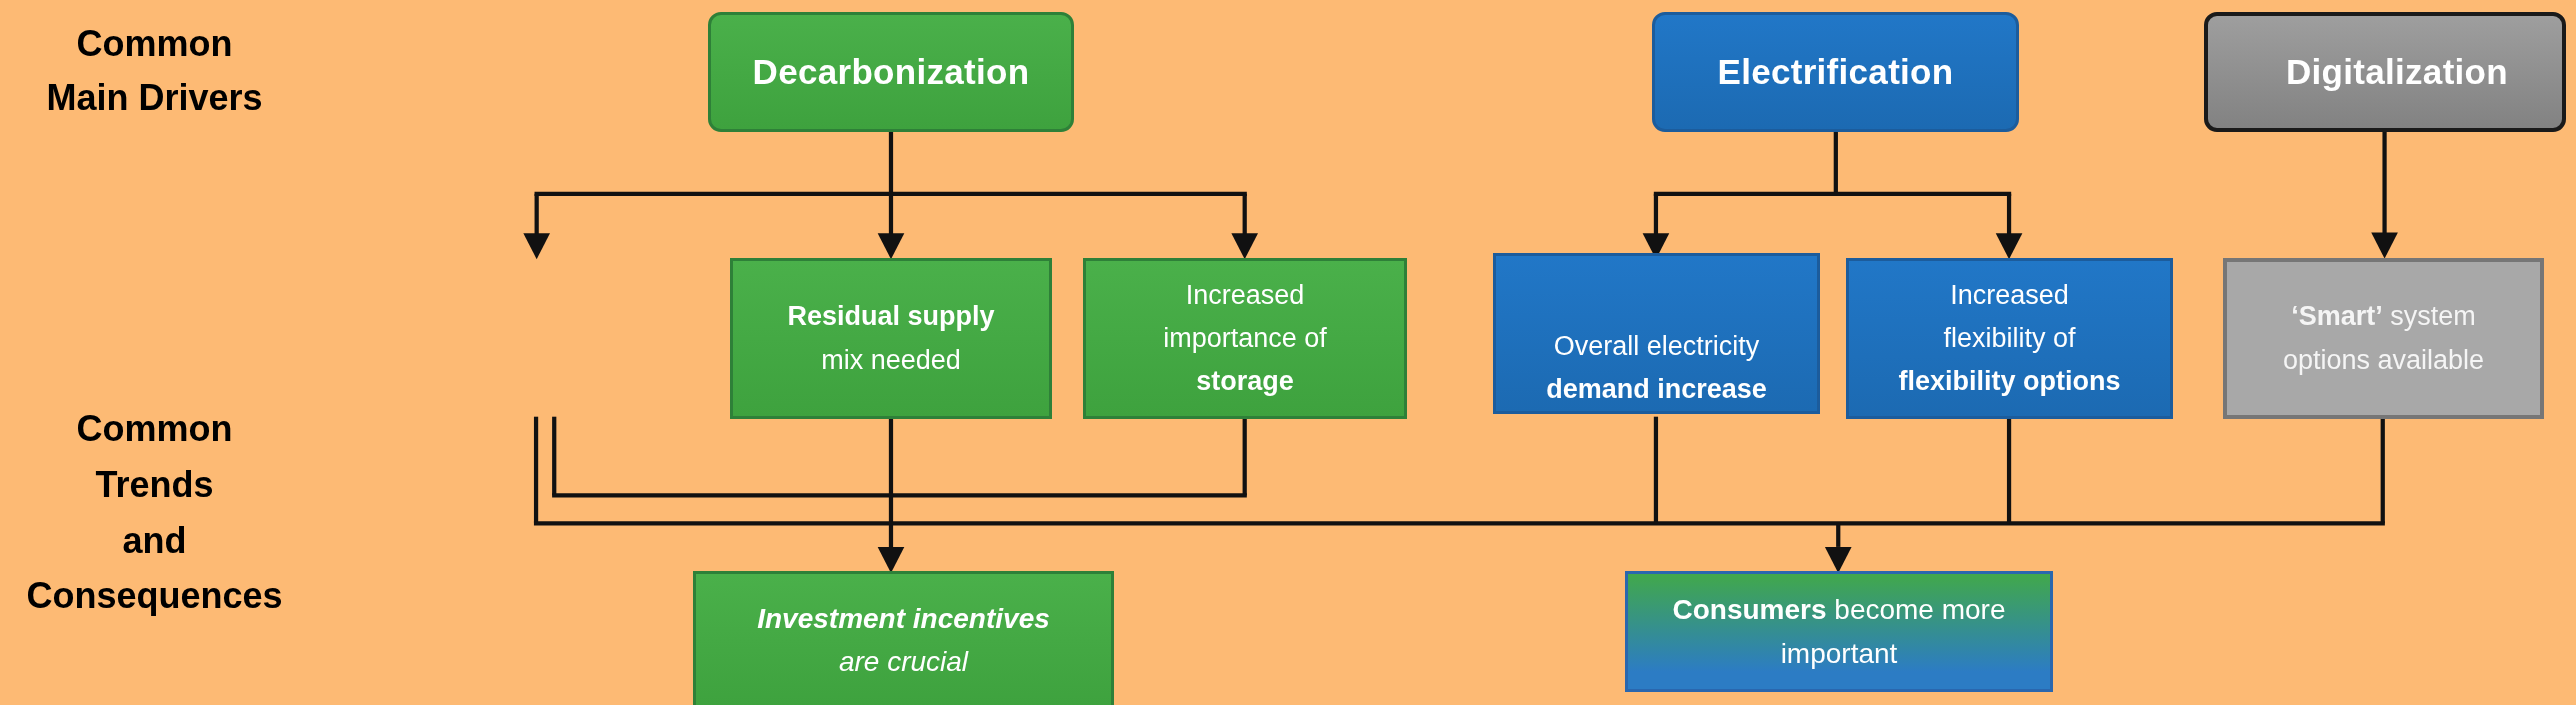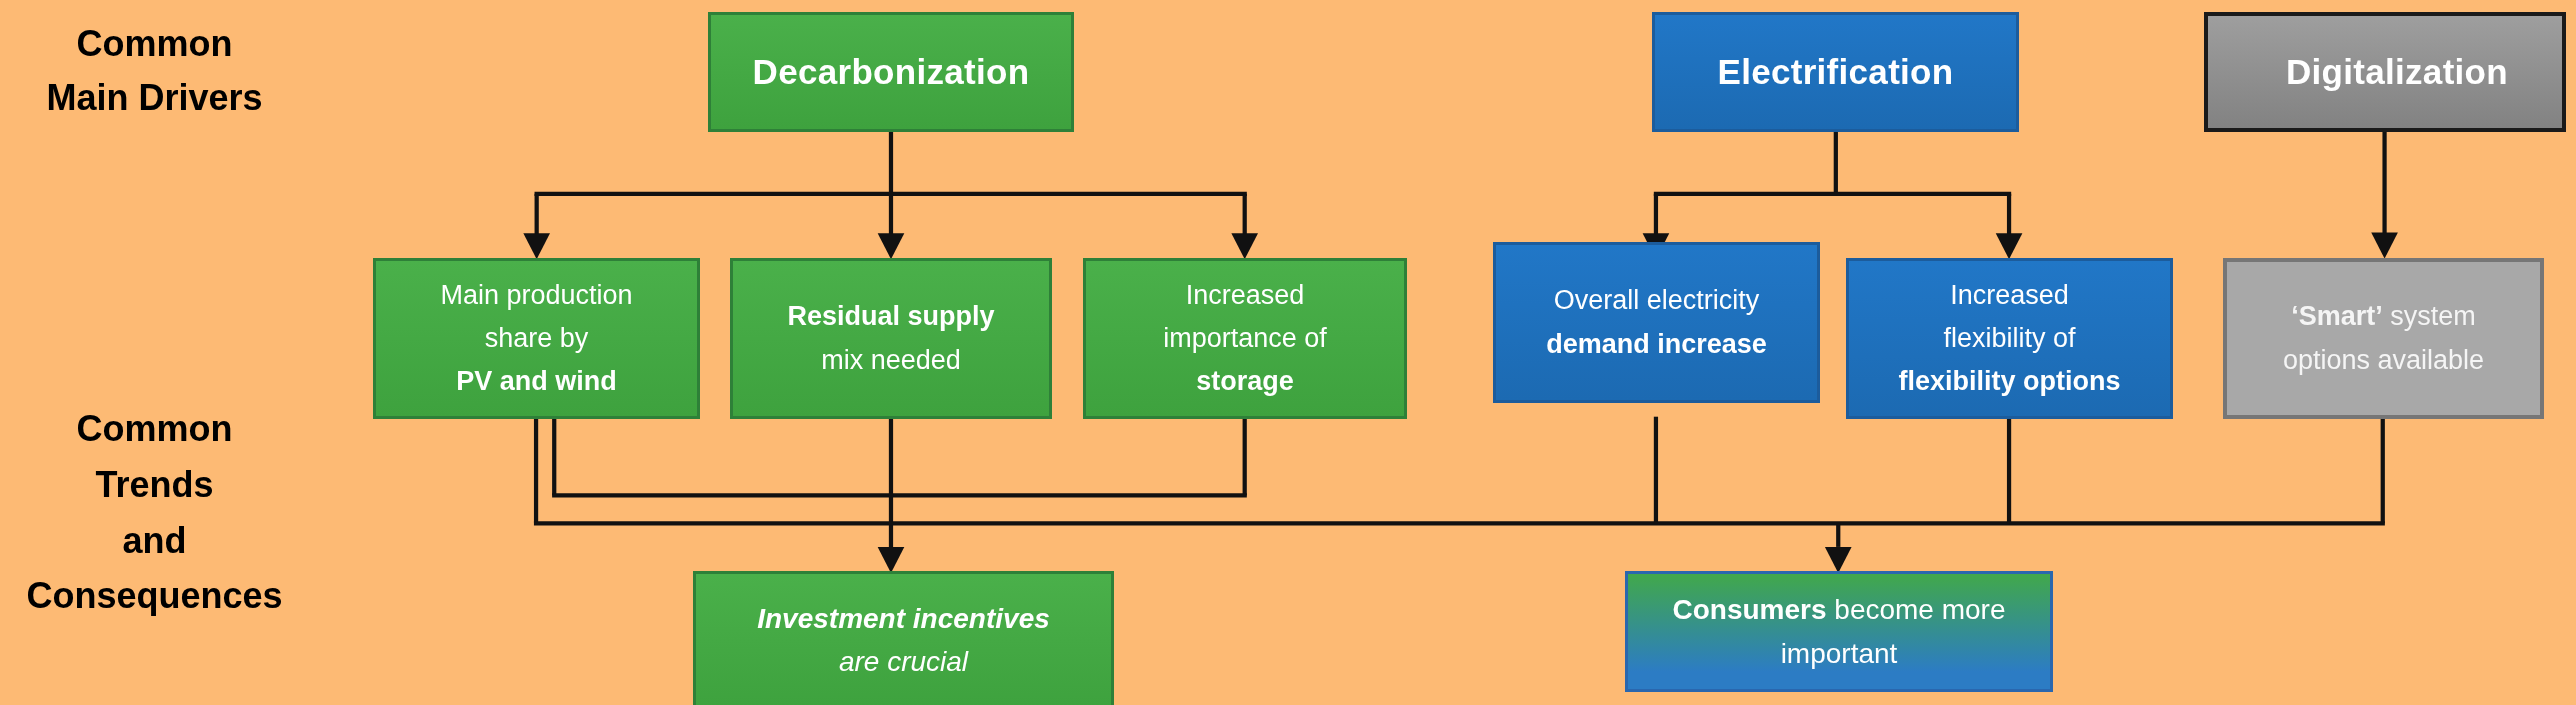--- a/index.html
+++ b/index.html
@@ -15,21 +15,21 @@
   .connectors { position: absolute; left: 0; top: 0; }
   .node {
     position: absolute;
     box-sizing: border-box;
     display: flex;
     align-items: center;
     justify-content: center;
     text-align: center;
     color: #ffffff;
   }
-  .driver { font-size: 35px; font-weight: 700; letter-spacing: 0.3px; }
+  .driver { font-size: 35px; font-weight: 700; letter-spacing: 0.3px; border-radius: 13px; }
   .trend  { font-size: 27px; line-height: 1.6; }
   .cons   { font-size: 28px; line-height: 1.55; }
   .green {
     background: linear-gradient(180deg, #4ab04a 0%, #3ea23e 100%);
     border: 3.6px solid #2e8038;
   }
   .blue {
     background: linear-gradient(180deg, #2177c7 0%, #1c6ab2 100%);
     border: 3.6px solid #1c5c9c;
   }
@@ -107,30 +107,27 @@
   <div class="node driver green" style="left:708px; top:12px; width:366px; height:120px;">
     <span>Decarbonization</span>
   </div>
   <div class="node driver blue" style="left:1652px; top:12px; width:367px; height:120px;">
     <span>Electrification</span>
   </div>
   <div class="node driver gray-driver" style="left:2204px; top:12px; width:362px; height:120px;padding-left:24px;">
     <span>Digitalization</span>
   </div>
 
-  <div class="node trend green" style="left:373px; top:258px; width:327px; height:161px;">
-    <div><span>Main production</span><br><span>share by</span><br><span style="font-weight: 700;">PV and wind</span></div>
-  </div>
   <div class="node trend green" style="left:730px; top:258px; width:322px; height:161px;">
     <div><span style="font-weight: 700;">Residual supply</span><br><span>mix needed</span></div>
   </div>
   <div class="node trend green" style="left:1083px; top:258px; width:324px; height:161px;">
     <div><span>Increased</span><br><span>importance of</span><br><span style="font-weight: 700;">storage</span></div>
   </div>
-  <div class="node trend blue" style="left:1493px; top:242px; width:327px; height:161px;">
+  <div class="node trend blue" style="left:1493px; top:253px; width:327px; height:161px;align-items:flex-end;">
     <div><span>Overall electricity</span><br><span style="font-weight: 700;">demand increase</span></div>
   </div>
   <div class="node trend blue" style="left:1846px; top:258px; width:327px; height:161px;">
     <div><span>Increased</span><br><span>flexibility of</span><br><span style="font-weight: 700;">flexibility options</span></div>
   </div>
   <div class="node trend gray-trend" style="left:2223px; top:258px; width:321px; height:161px;">
     <div><span style="font-weight: 700;">‘Smart’</span><span> system</span><br><span>options available</span></div>
   </div>
 
   <div class="node cons green" style="left:693px; top:571px; width:421px; height:138px;font-style:italic;">

